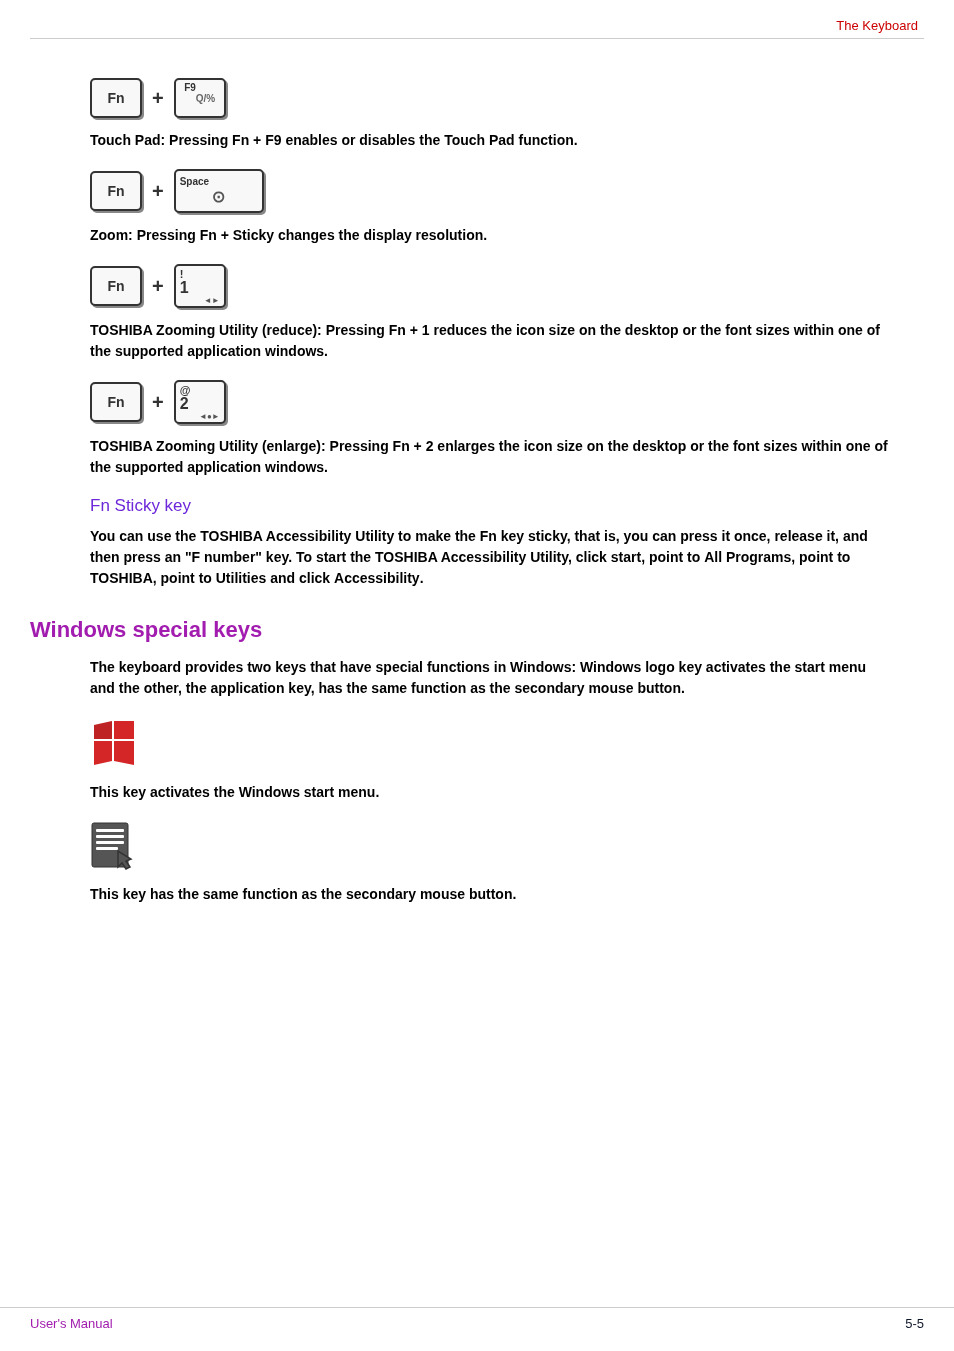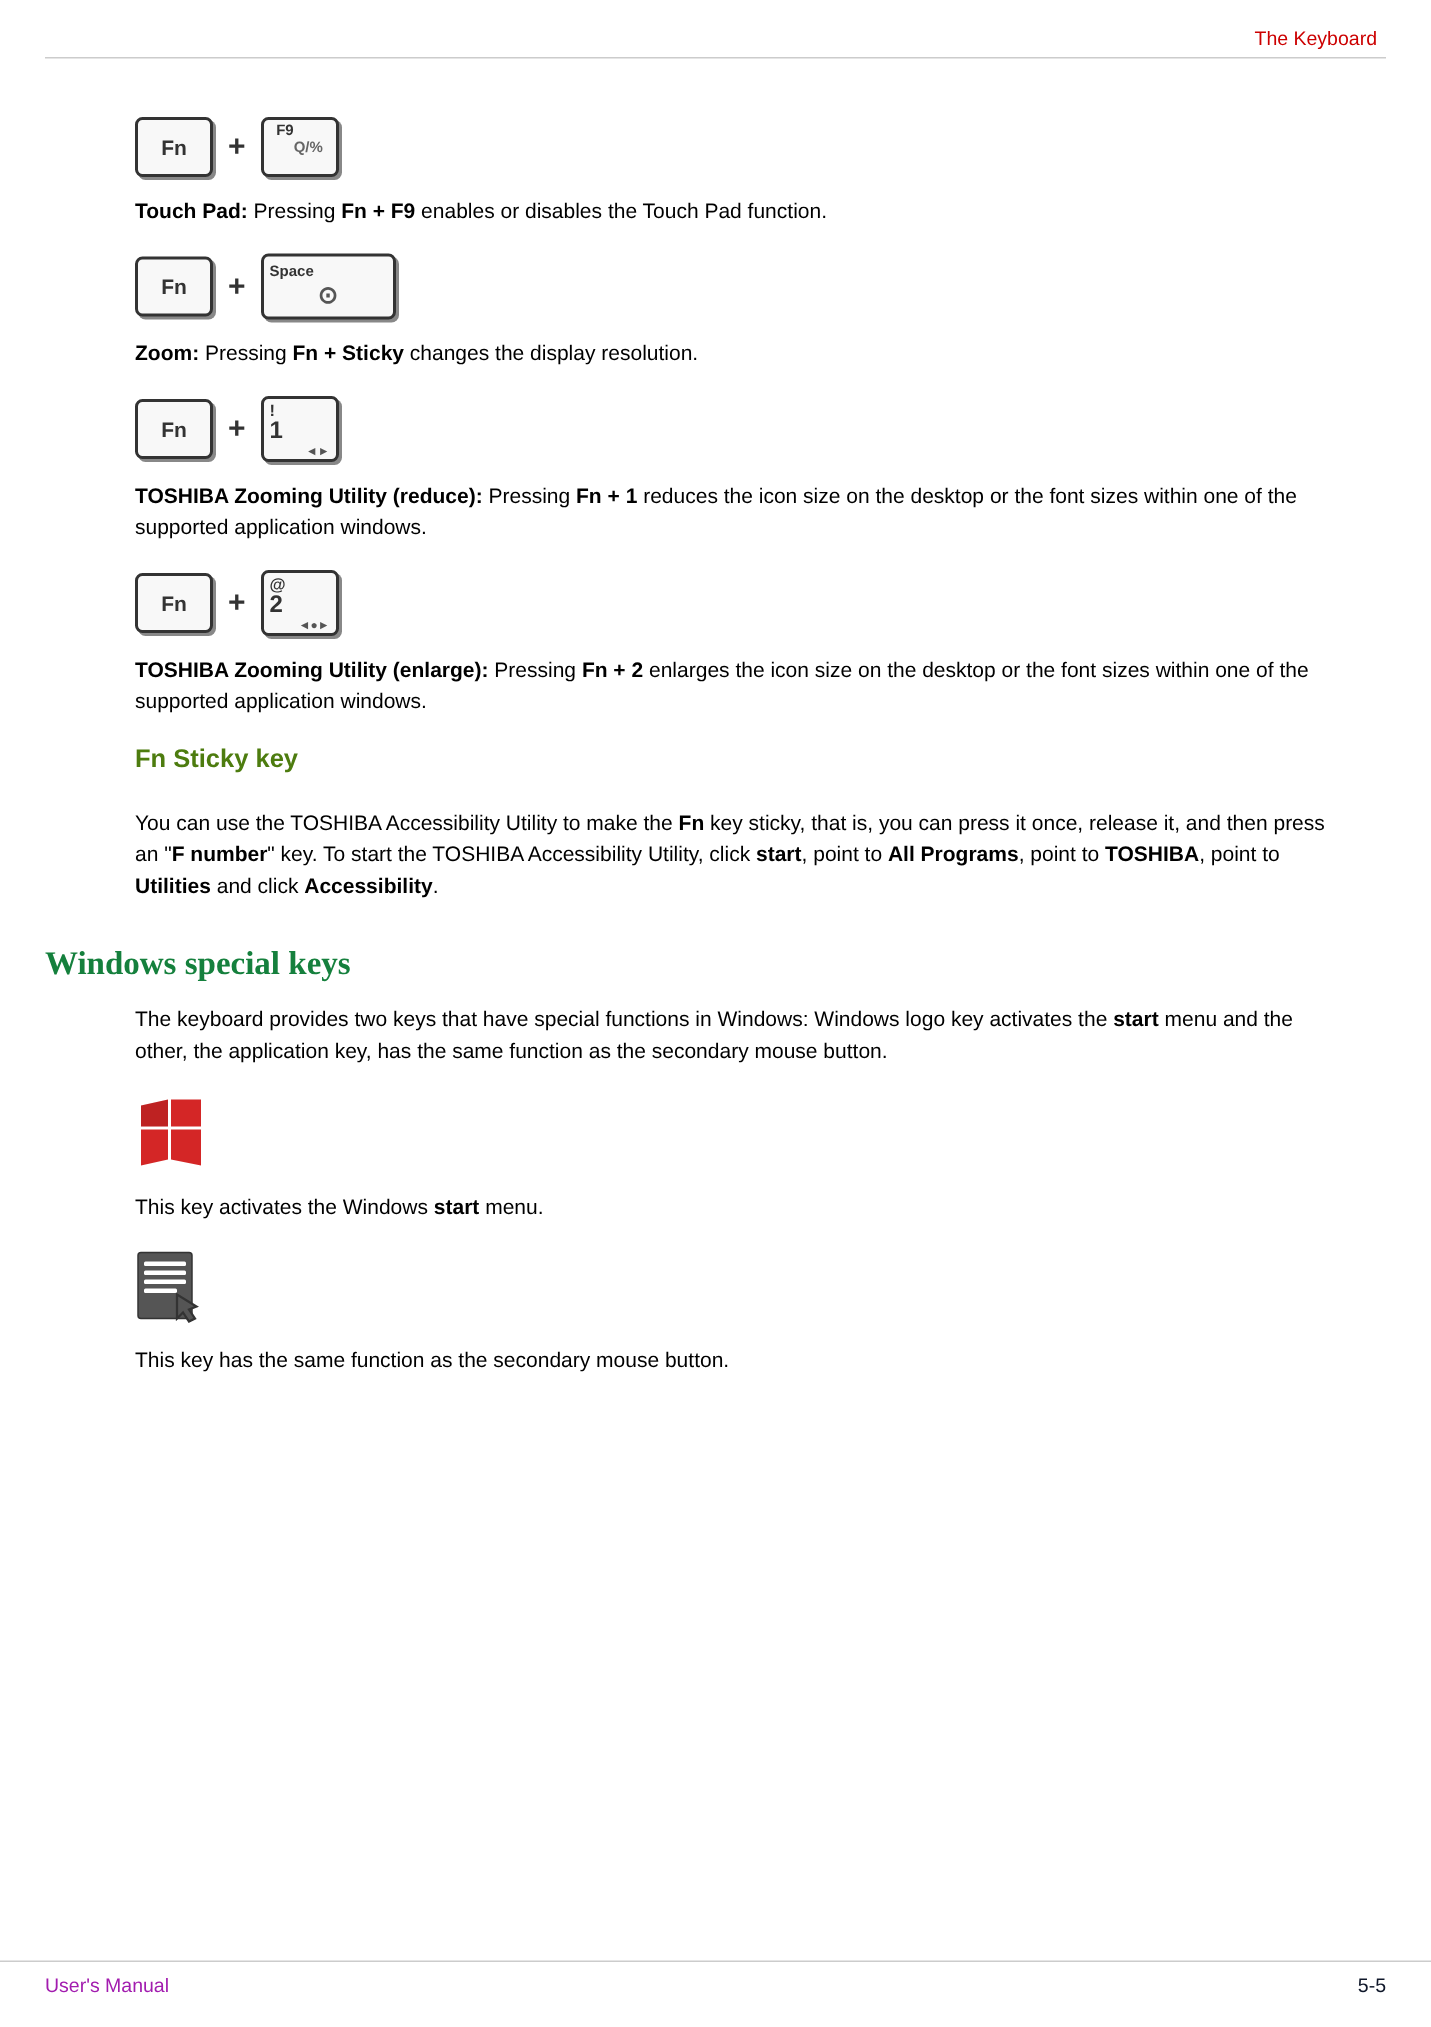--- a/index.html
+++ b/index.html
@@ -181,38 +181,38 @@
       color: #333;
     }
 
     
     .para {
       margin-left: 60px;
       margin-right: 30px;
       margin-bottom: 10px;
       line-height: 1.5;
       font-size: 14px;
+      font-weight: bold;
     }
 
     
     .section-heading {
-      color: #4d7c0f;
+      color: #6d28d9;
       font-size: 17px;
-      font-weight: bold;
-      margin: 18px 0 22px 0;
+      font-weight: normal;
+      margin: 18px 0 10px 0;
     }
 
     
     .chapter-heading {
-      color: #15803d;
+      color: #a21caf;
       font-size: 22px;
       font-weight: bold;
       margin: 28px 0 14px 0;
       border-bottom: none;
-      font-family: Liberation Serif, serif;
     }
 
     .indented {
       margin-left: 60px;
       margin-right: 60px;
     }
 
     
     .key-shadow {
       box-shadow: 2px 2px 0 #888;

